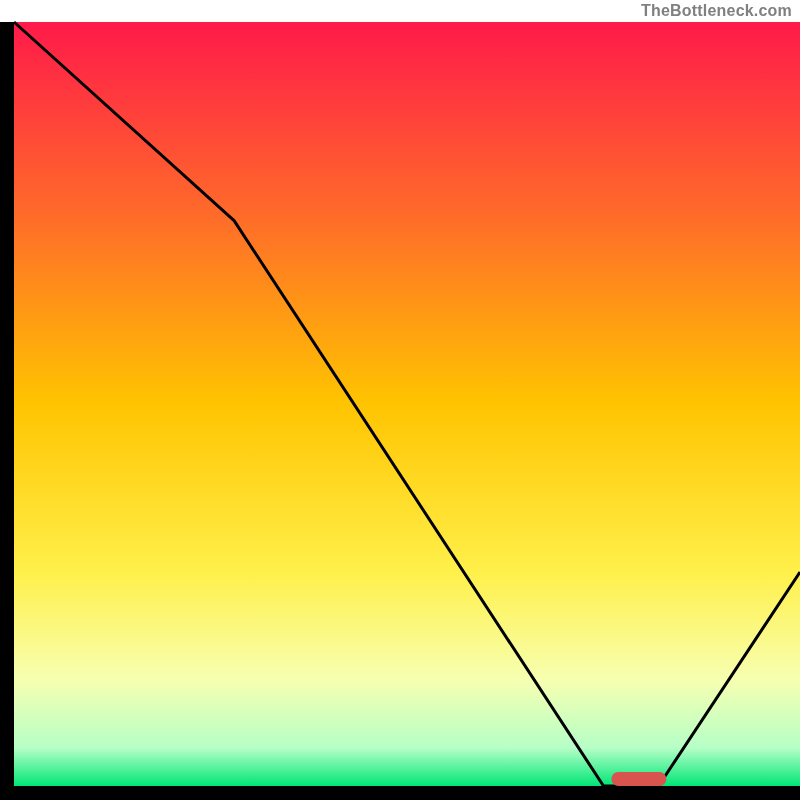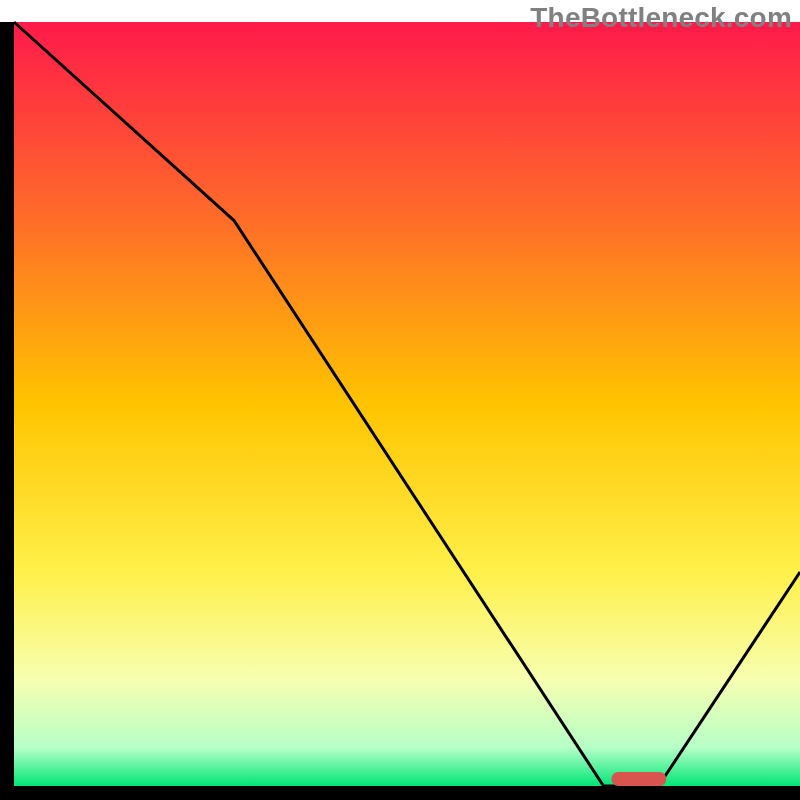--- a/index.html
+++ b/index.html
@@ -13,21 +13,21 @@
   }
   .chart-container {
     position: relative;
     width: 800px;
     height: 800px;
   }
   .watermark {
     position: absolute;
     top: 2px;
     right: 8px;
-    font-size: 28px;
+    font-size: 16px;
     font-weight: 600;
     color: #808080;
     letter-spacing: 0.2px;
     z-index: 5;
     margin-left: 36px;
   }
   svg {
     position: absolute;
     top: 0;
     left: 0;

